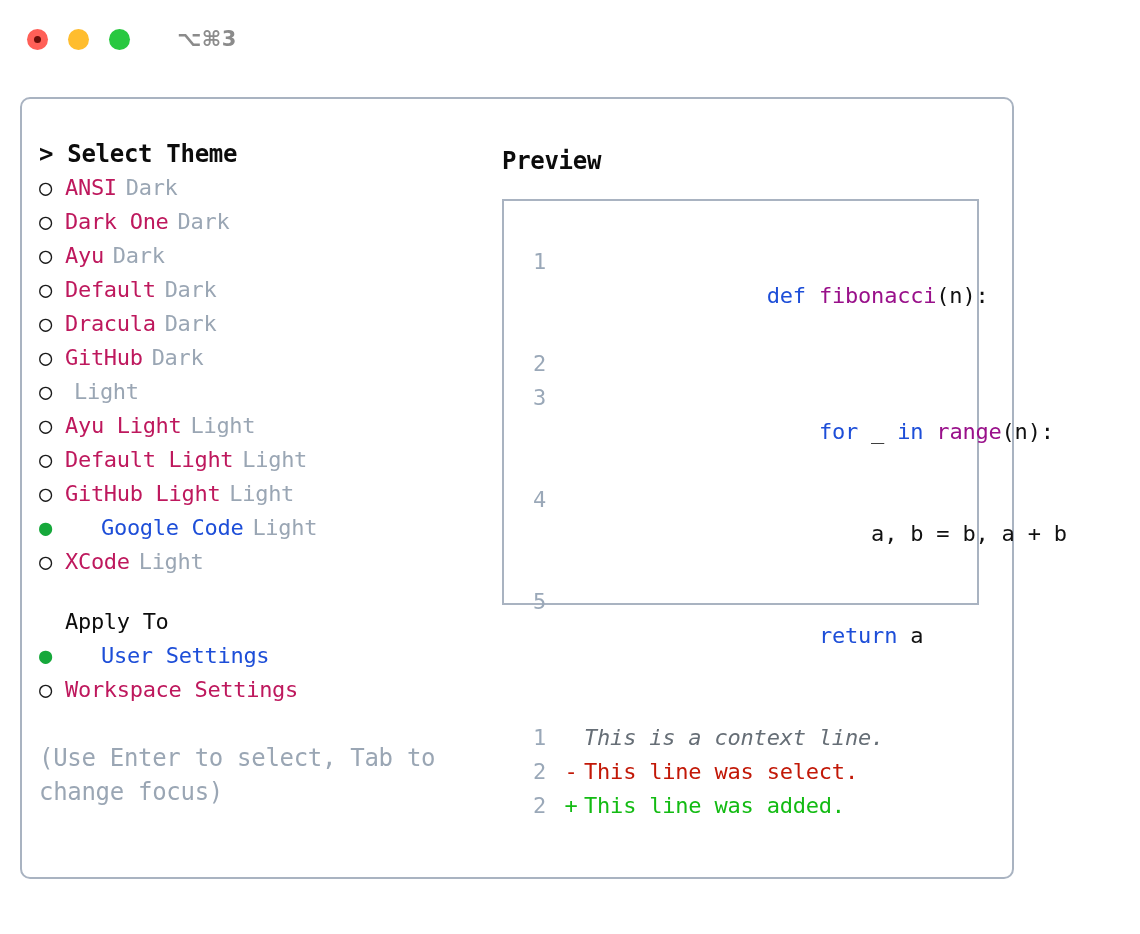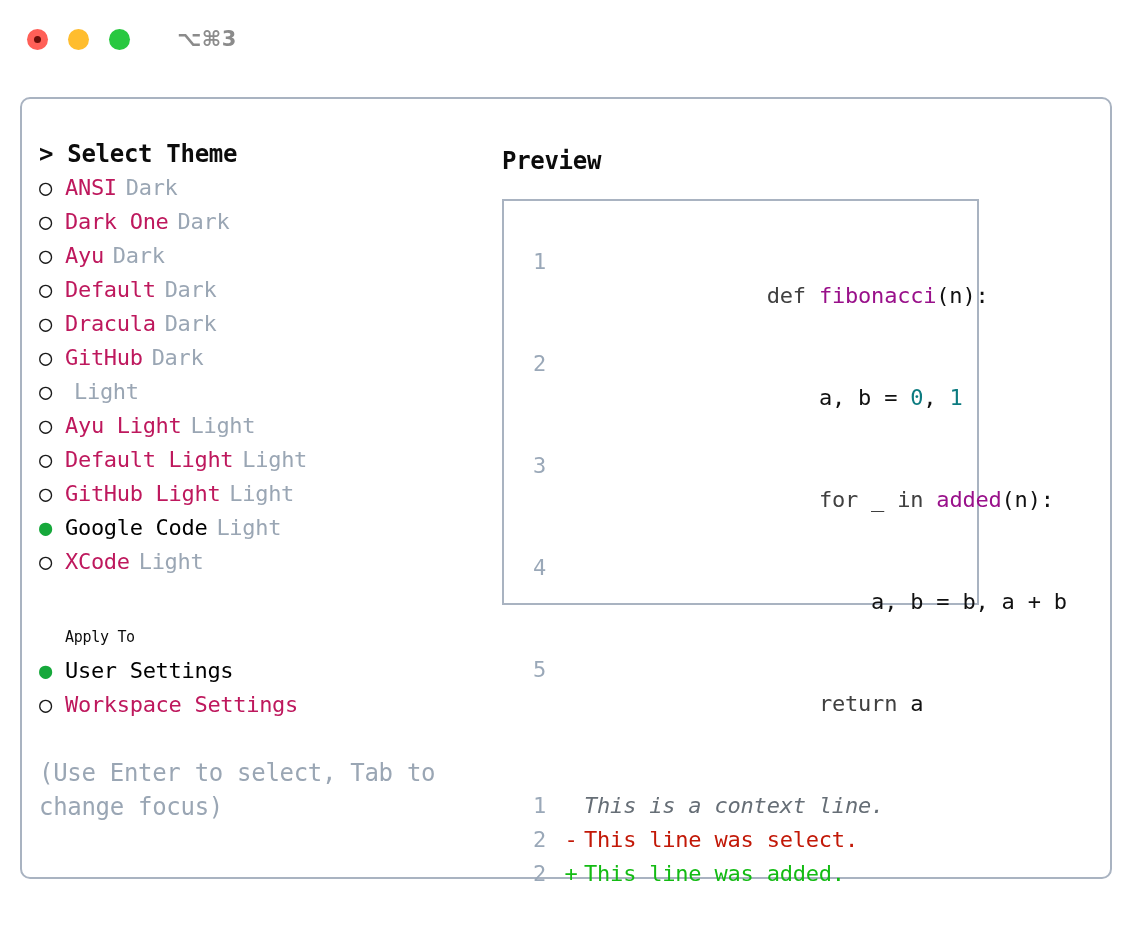--- a/index.html
+++ b/index.html
@@ -67,21 +67,21 @@
     font-weight: 700;
     color: #8b8b8b;
     letter-spacing: 0.5px;
   }
 
   
   .panel {
     position: absolute;
     left: 20px;
     top: 97px;
-    width: 1092px;
+    width: 994px;
     height: 782px;
     border: 2px solid #a9b3c1;
     border-radius: 10px;
     background: #ffffff;
     box-sizing: border-box;
   }
 
   .columns {
     position: absolute;
     left: 0; top: 0;
@@ -114,27 +114,27 @@
     letter-spacing: -0.3px;
   }
   .marker {
     width: 26px;
     flex: 0 0 26px;
     font-size: 22px;
     color: #1a1a1a;
   }
   .opt-row.selected .marker { color: #16a83b; }
   .opt-name { color: #be185d; }
-  .opt-row.selected .opt-name { color: #000000; }
+  .opt-row.selected .opt-name { color: #1d4ed8; margin-left: 36px; }
   .opt-variant { color: #9aa6b4; margin-left: 9px; }
 
   .apply-title {
-    margin-top: 41px;
+    margin-top: 26px;
     padding-left: 26px;
-    font-size: 15px;
+    font-size: 22px;
     color: #0c0c0c;
     line-height: 34px;
     white-space: pre;
     letter-spacing: -0.3px;
   }
 
   .hint {
     margin-top: 34px;
     font-size: 24px;
     color: #9aa6b4;
@@ -175,21 +175,21 @@
   }
   .lineno {
     width: 30px;
     flex: 0 0 30px;
     text-align: right;
     color: #9aa8b8;
     margin-right: 12px;
   }
   .code-text { color: #111111; }
 
-  .tok-kw   { color: #404040; }
+  .tok-kw   { color: #1d4ed8; }
   .tok-fn   { color: #99108a; }
   .tok-num  { color: #0c7b80; }
   .tok-pun  { color: #111111; }
   .tok-name { color: #111111; }
 
   .diff-block { margin-top: 34px; }
   .diff-line {
     display: flex;
     align-items: baseline;
     font-size: 22px;
@@ -328,29 +328,26 @@
 
             <div class="code-line">
               <span class="lineno">1</span>
               <span class="code-text">
                 <span class="tok-kw">def</span><span class="tok-pun"> </span><span class="tok-fn">fibonacci</span><span class="tok-pun">(n):</span>
               </span>
             </div>
 
             <div class="code-line">
               <span class="lineno">2</span>
-              <span class="code-text">
-                <span class="tok-name">    a, b = </span><span class="tok-num">0</span><span class="tok-pun">, </span><span class="tok-num">1</span>
-              </span>
             </div>
 
             <div class="code-line">
               <span class="lineno">3</span>
               <span class="code-text">
-                <span class="tok-pun">    </span><span class="tok-kw">for</span><span class="tok-name"> _ </span><span class="tok-kw">in</span><span class="tok-pun"> </span><span class="tok-fn">added</span><span class="tok-pun">(n):</span>
+                <span class="tok-pun">    </span><span class="tok-kw">for</span><span class="tok-name"> _ </span><span class="tok-kw">in</span><span class="tok-pun"> </span><span class="tok-fn">range</span><span class="tok-pun">(n):</span>
               </span>
             </div>
 
             <div class="code-line">
               <span class="lineno">4</span>
               <span class="code-text">
                 <span class="tok-name">        a, b = b, a + b</span>
               </span>
             </div>
 

